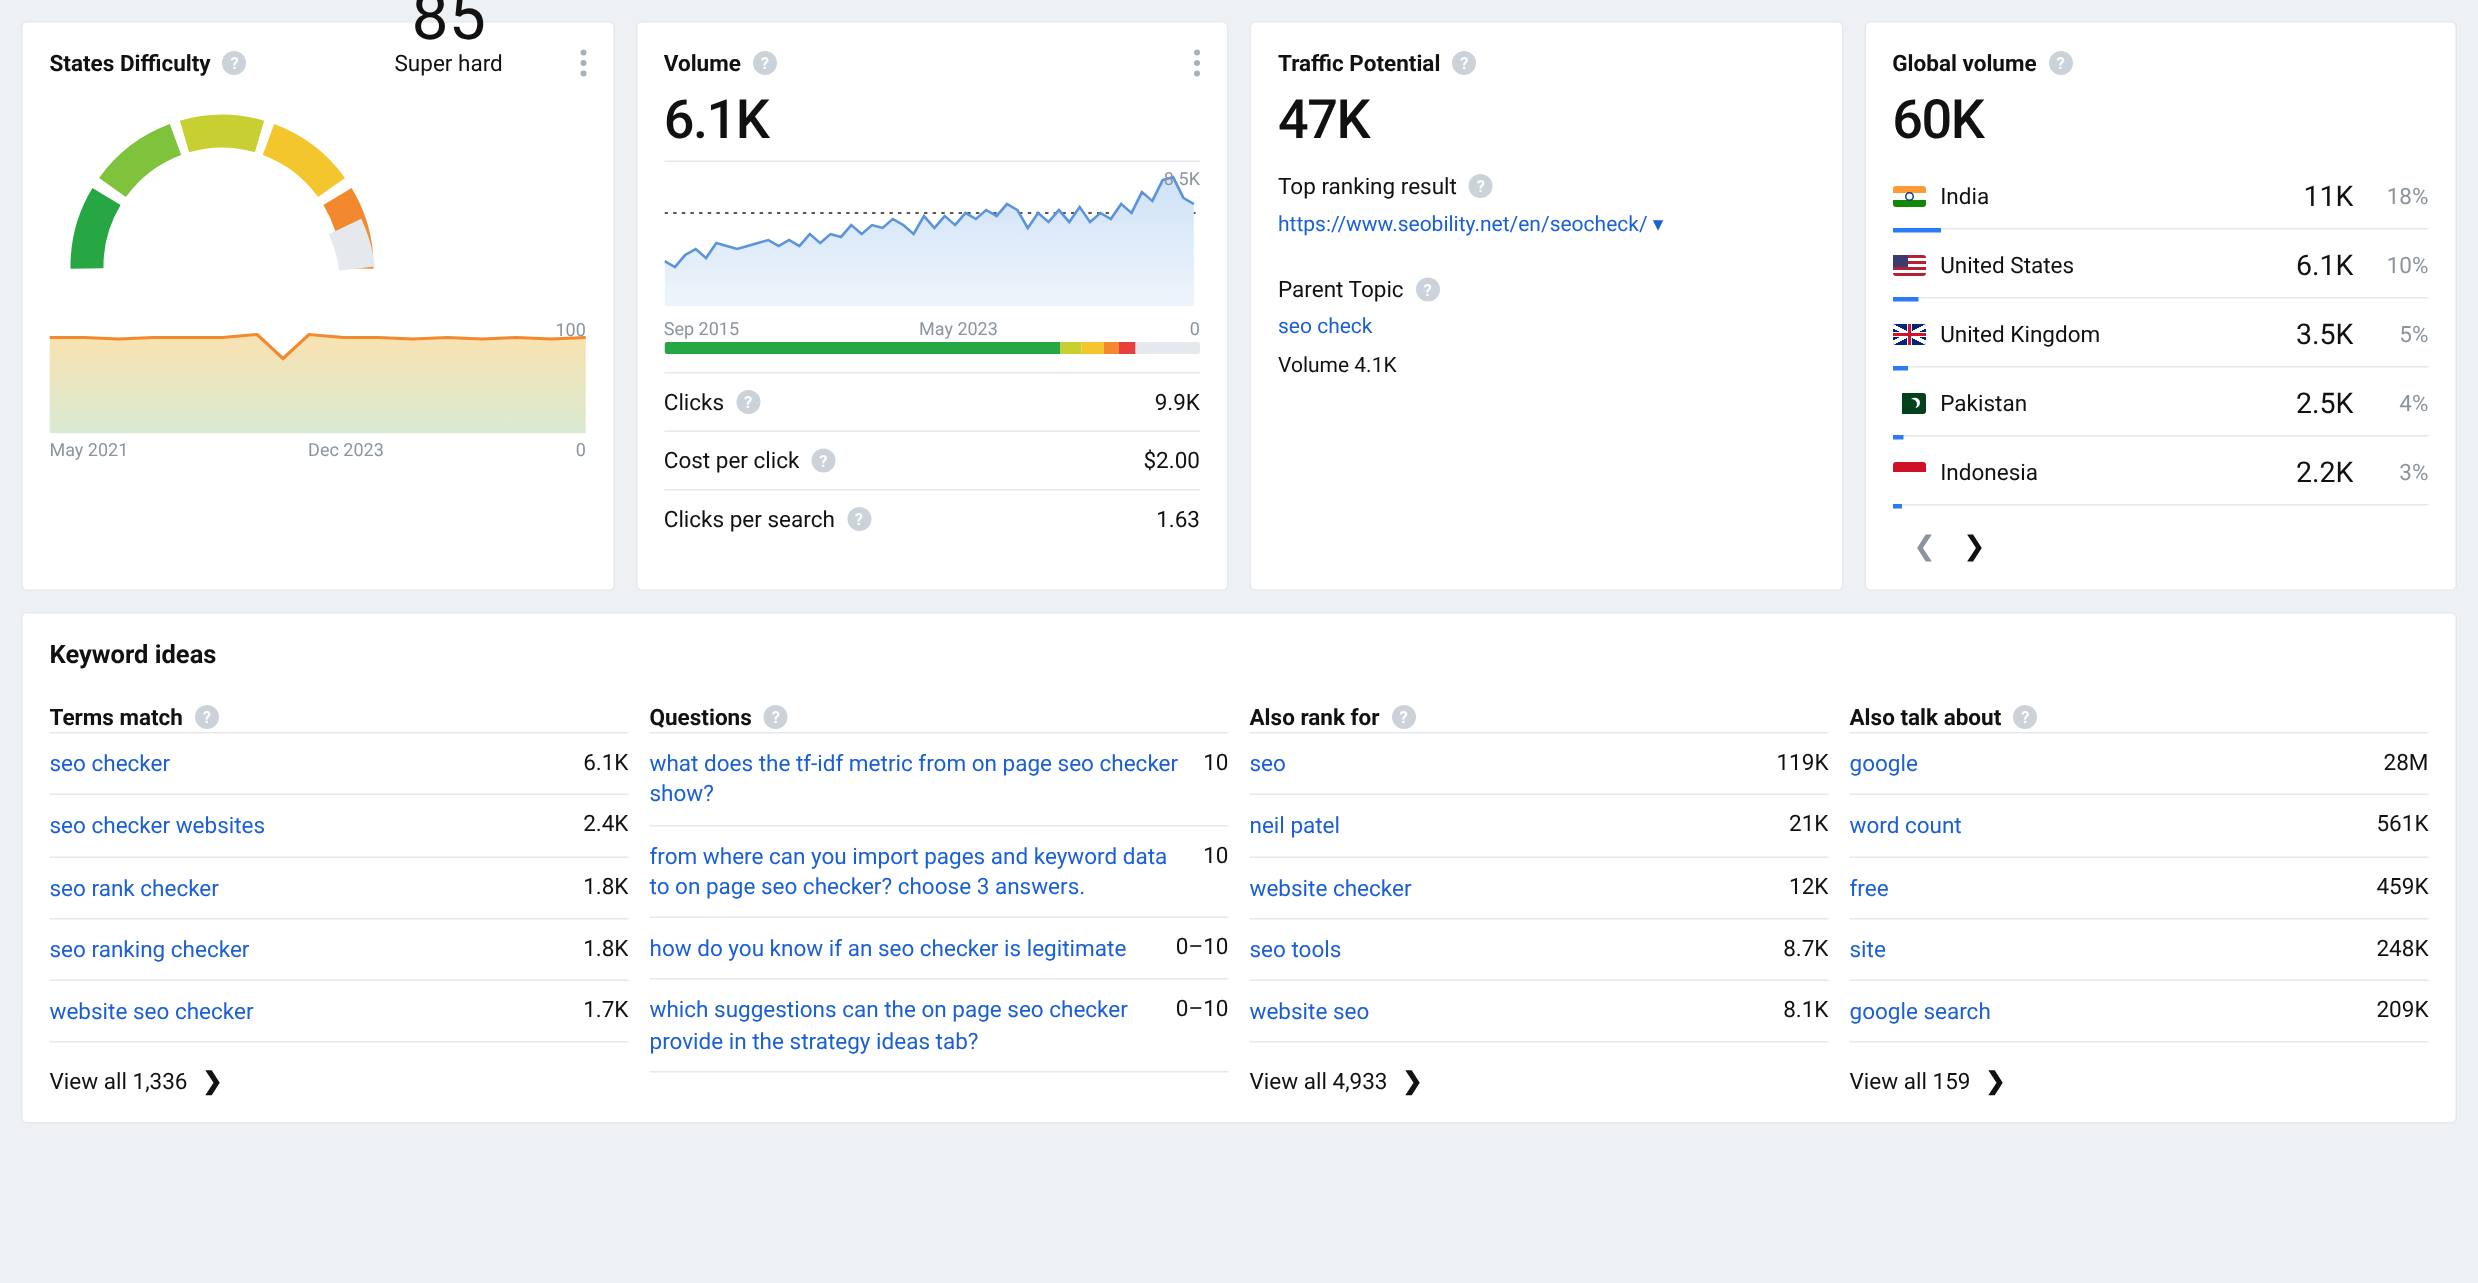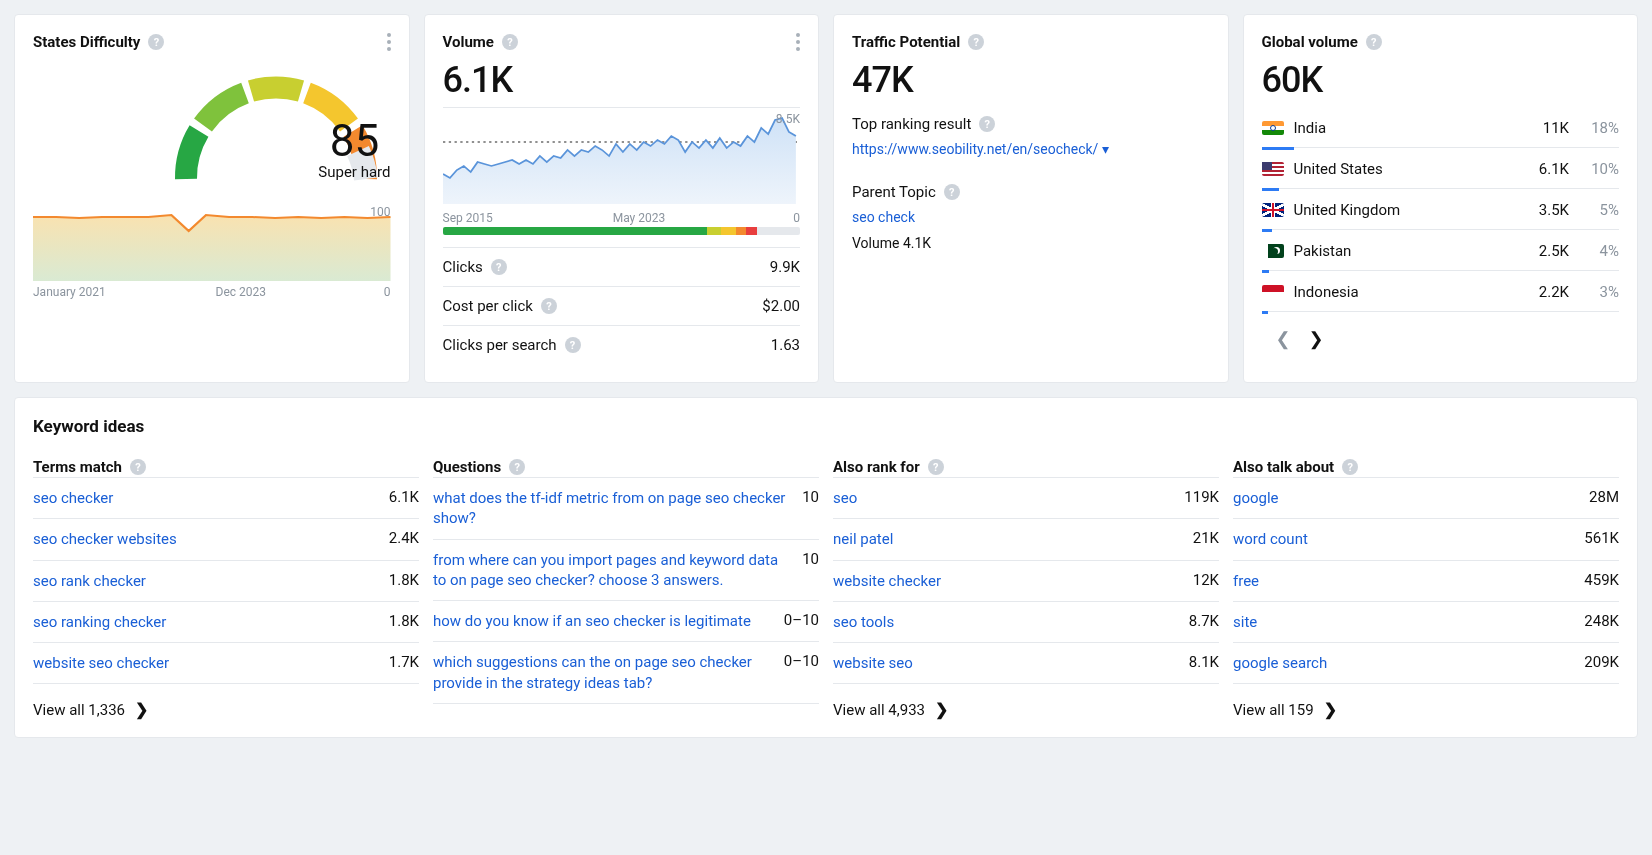--- a/index.html
+++ b/index.html
@@ -20,40 +20,40 @@
   body{margin:0;background:var(--bg);font-family:-apple-system,BlinkMacSystemFont,"Segoe UI",Roboto,Helvetica,Arial,sans-serif;font-size:14px;color:var(--text);}
   .wrap{padding:14px;width:1652px;}
   .cards{display:grid;grid-template-columns:repeat(4,1fr);gap:14px;}
   .card{background:var(--card);border:1px solid var(--line);border-radius:4px;padding:18px;}
   .card-head{display:flex;align-items:center;justify-content:space-between;margin-bottom:8px;}
   .card-title{font-size:15px;font-weight:700;display:flex;align-items:center;gap:8px;}
   .help{display:inline-flex;align-items:center;justify-content:center;width:16px;height:16px;border-radius:50%;background:#ccd2d9;color:#fff;font-size:11px;font-weight:700;}
   .dots{display:flex;flex-direction:column;gap:3px;cursor:pointer;}
   .dots span{width:4px;height:4px;border-radius:50%;background:#a8b0b9;}
   .big{font-size:36px;font-weight:500;letter-spacing:-1px;}
-  .kd-gauge{display:flex;flex-direction:column;align-items:flex-end;margin-top:4px;}
+  .kd-gauge{display:flex;flex-direction:row;align-items:flex-start;margin-top:4px;}
   .kd-val{font-size:44px;}
   .kd-label{font-size:15px;margin-top:-4px;}
   .row{display:flex;align-items:center;justify-content:space-between;padding:10px 0;border-top:1px solid var(--line);}
   .row-label{display:flex;align-items:center;gap:8px;font-size:15px;}
   .row-val{font-size:15px;}
   .sublabel{display:flex;align-items:center;gap:8px;font-size:15px;margin-top:14px;}
   .link{color:var(--link);text-decoration:none;}
   .muted{color:var(--muted);}
   .chart-wrap{position:relative;text-align:right;}
   .chart-axis-r{position:absolute;right:0;font-size:12px;color:var(--muted);}
   .kd-trend{margin-top:20px;}
   .kd-trend svg{display:block;}
   .axis-lbl{font-size:12px;color:var(--muted);display:flex;justify-content:space-between;margin-top:4px;}
   .dbar{height:8px;display:flex;border-radius:2px;overflow:hidden;margin-top:2px;}
   .countries{margin-top:8px;}
   .crow{display:flex;align-items:center;gap:10px;padding:10px 0;border-bottom:1px solid var(--line);}
   .flag{width:22px;height:14px;border-radius:2px;flex-shrink:0;}
   .cname{flex:1;font-size:15px;}
-  .cval{width:60px;text-align:right;font-size:15px;}
+  .cval{width:60px;text-align:right;font-size:19px;}
   .cpct{width:40px;text-align:right;color:var(--muted);font-size:15px;}
   .cbar{height:3px;background:#2d7bf4;margin-top:-1px;}
   .pager{display:flex;gap:18px;margin-top:14px;padding-left:14px;}
   .pager span{font-size:18px;cursor:pointer;}
 
   .ideas{background:var(--card);border:1px solid var(--line);border-radius:4px;margin-top:14px;padding:18px;}
   .ideas h2{margin:0 0 22px 0;font-size:17px;font-weight:700;}
   .cols{display:grid;grid-template-columns:repeat(4,1fr);gap:14px;}
   .col-title{font-size:15px;font-weight:700;display:flex;align-items:center;gap:8px;padding-bottom:1px;border-bottom:1px solid var(--line);}
   .krow{display:flex;align-items:flex-start;justify-content:space-between;gap:14px;padding:10px 0;border-bottom:1px solid var(--line);}
@@ -115,21 +115,21 @@
           <defs>
               <linearGradient id="g1" x1="0" y1="0" x2="0" y2="1">
                 <stop offset="0%" stop-color="#f9e2b0"></stop>
                 <stop offset="100%" stop-color="#d9ead3"></stop>
               </linearGradient>
             </defs>
           <path d="M0 16 L20 16 L40 17 L60 16 L80 16 L100 16 L120 14 L135 30 L150 14 L170 16 L190 16 L210 17 L230 16 L250 17 L270 16 L290 17 L310 16 L310 80 L0 80 Z" fill="url(#g1)"></path>
           <path d="M0 16 L20 16 L40 17 L60 16 L80 16 L100 16 L120 14 L135 30 L150 14 L170 16 L190 16 L210 17 L230 16 L250 17 L270 16 L290 17 L310 16" stroke="#f3892e" stroke-width="2" fill="none"></path>
         </svg>
         <div class="axis-lbl">
-          <span>January 2021</span>
+          <span>May 2021</span>
           <span>Dec 2023</span>
           <span style="margin-left:8px;">0</span>
         </div>
       </div>
     </div>
 
     <div class="card">
       <div class="card-head">
         <div class="card-title">
           <span>Volume</span>

